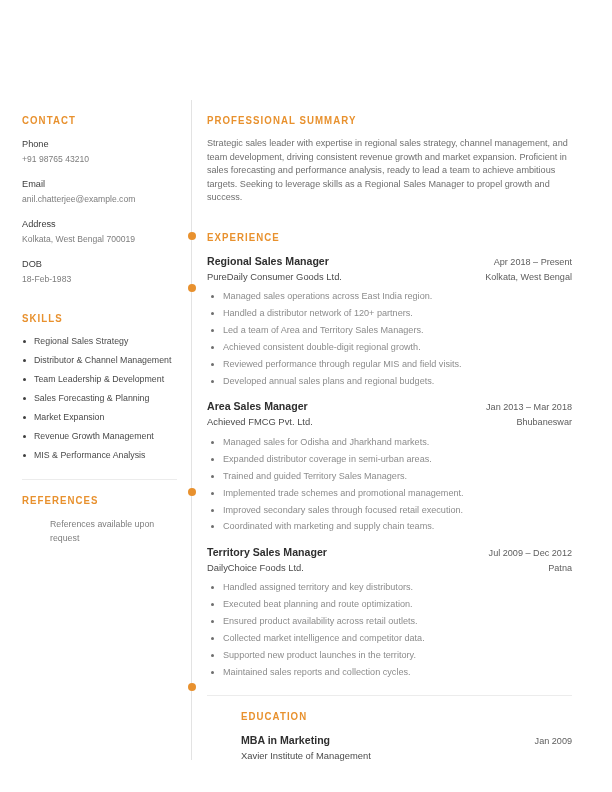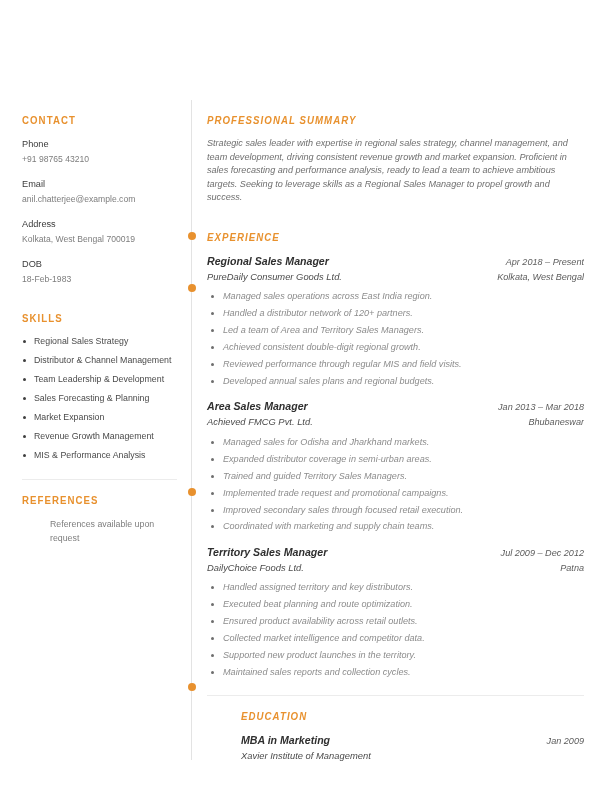--- a/index.html
+++ b/index.html
@@ -89,24 +89,23 @@
   .tl-dot {
     position: absolute;
     left: -3.5px;
     width: 8px;
     height: 8px;
     border-radius: 50%;
     background: #e8912e;
   }
   .main {
     flex: 1 1 auto;
-    padding: 22px 28px 0 16px;
+    padding: 22px 40px 0 16px;
     box-sizing: border-box;
     min-width: 0;
-    font-style: italic;
   }
 
   
   .sec-head {
     font-family: "Liberation Sans Narrow", "Liberation Sans", sans-serif;
     font-size: 10.5px;
     font-weight: bold;
     color: #e8912e;
     letter-spacing: 1.15px;
     transform: scaleX(0.92);
@@ -372,21 +371,21 @@
             <div class="job-date">Jan 2013 – Mar 2018</div>
           </div>
           <div class="job-row">
             <div class="job-org">Achieved FMCG Pvt. Ltd.</div>
             <div class="job-loc">Bhubaneswar</div>
           </div>
           <ul class="bullets">
             <li>Managed sales for Odisha and Jharkhand markets.</li>
             <li>Expanded distributor coverage in semi-urban areas.</li>
             <li>Trained and guided Territory Sales Managers.</li>
-            <li>Implemented trade request and promotional campaigns.</li>
+            <li>Implemented trade schemes and promotional management.</li>
             <li>Improved secondary sales through focused retail execution.</li>
             <li>Coordinated with marketing and supply chain teams.</li>
           </ul>
         </div>
 
         <div class="job">
           <div class="job-row">
             <div class="job-name">Territory Sales Manager</div>
             <div class="job-date">Jul 2009 – Dec 2012</div>
           </div>

